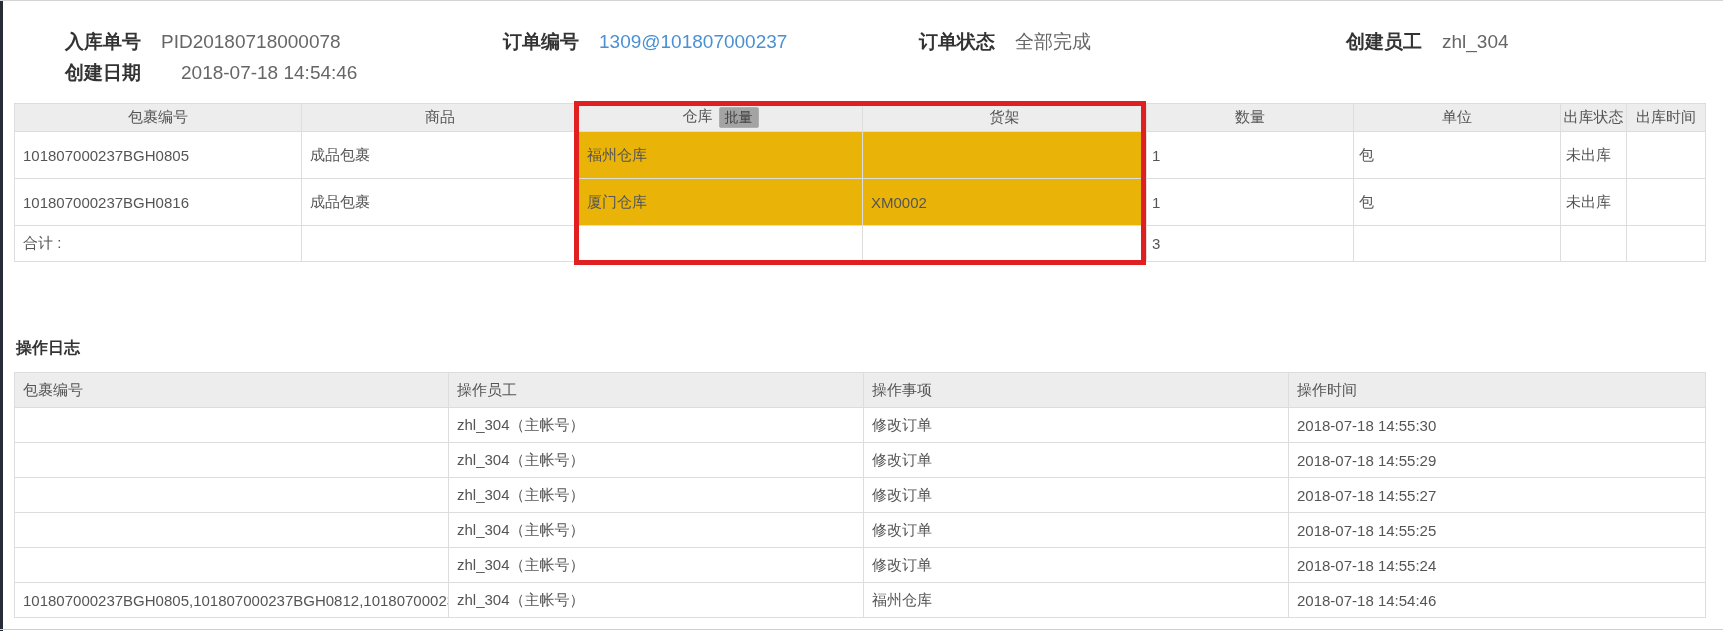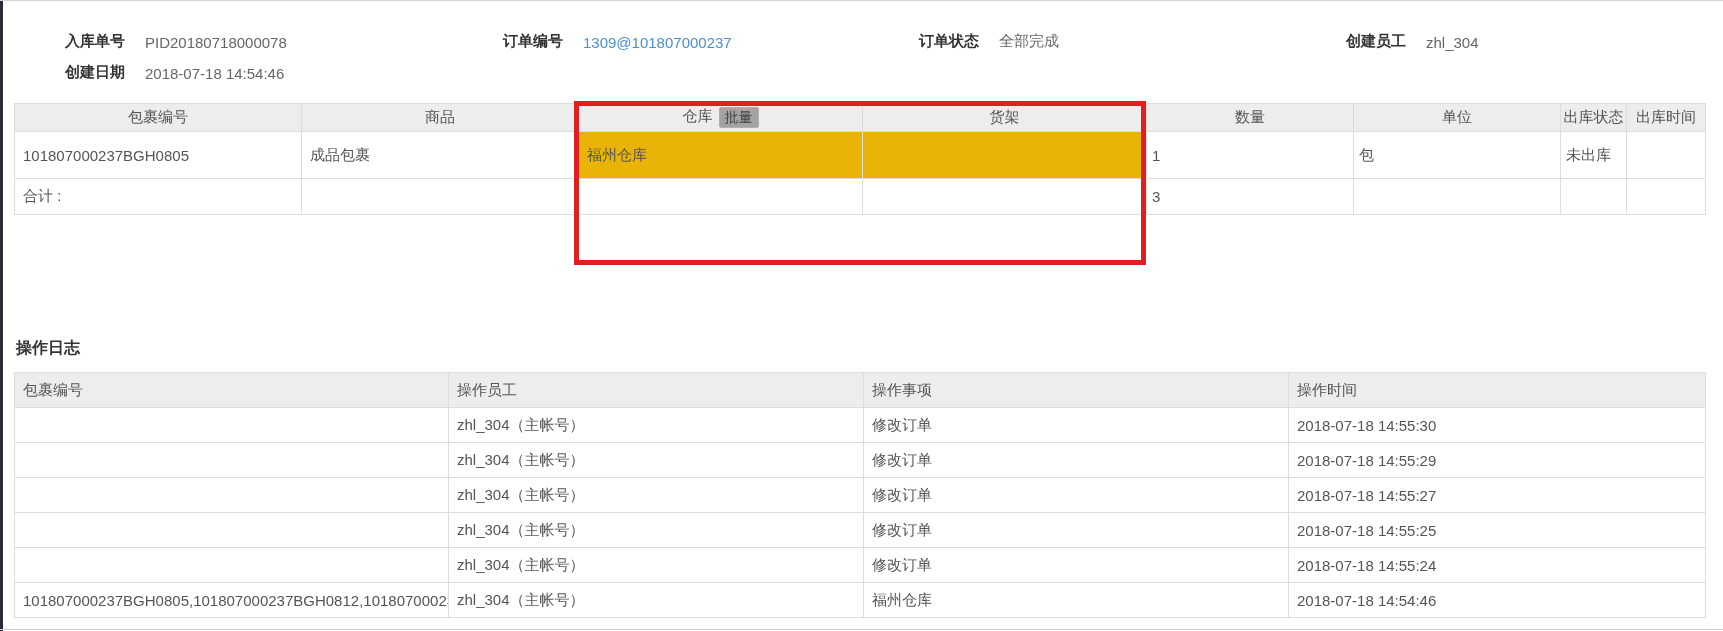--- a/index.html
+++ b/index.html
@@ -6,21 +6,21 @@
   .screen{
     position:relative;width:1723px;height:631px;background:#ffffff;overflow:hidden;
     font-family:"Liberation Sans","DejaVu Sans",sans-serif;color:#555;
   }
   
   .edge-left{position:absolute;left:0;top:0;width:3px;height:631px;background:#272c36;}
   .edge-top{position:absolute;left:0;top:0;width:1723px;height:1px;background:#d4d4d4;}
   .edge-bottom{position:absolute;left:0;top:629px;width:1723px;height:1px;background:#cfcfcf;}
 
   
-  .field{position:absolute;display:flex;align-items:flex-end;white-space:nowrap;font-size:15px;height:18px;}
+  .field{position:absolute;display:flex;align-items:center;white-space:nowrap;font-size:19px;height:18px;}
   .field .lbl{font-weight:bold;color:#333;margin-right:20px;}
   .field .val{color:#666;}
   .field .val.link{color:#4a90d2;cursor:pointer;text-decoration:none;}
 
   
   table{border-collapse:collapse;table-layout:fixed;font-size:15px;color:#555;}
   th,td{border:1px solid #ddd;overflow:hidden;white-space:nowrap;box-sizing:border-box;}
   thead th{background:#ededed;font-weight:normal;color:#555;}
 
   
@@ -71,21 +71,21 @@
     <a class="val link">1309@101807000237</a>
   </div>
   <div class="field" style="left:919px;top:33px;">
     <span class="lbl">订单状态</span>
     <span class="val">全部完成</span>
   </div>
   <div class="field" style="left:1346px;top:33px;">
     <span class="lbl">创建员工</span>
     <span class="val">zhl_304</span>
   </div>
-  <div class="field" style="left:65px;top:64px;">
+  <div class="field" style="left:65px;top:64px;gap:20px;">
     <span class="lbl">创建日期</span>
     <span class="val">2018-07-18 14:54:46</span>
   </div>
 
   <div class="pkg-wrap">
     <table class="pkg-table">
       <colgroup>
         <col style="width:287px">
           <col style="width:277px">
           <col style="width:284px">
@@ -113,20 +113,30 @@
           <tr>
             <td>101807000237BGH0805</td>
             <td>成品包裹</td>
             <td class="hl-green">福州仓库</td>
             <td class="hl-green"></td>
             <td>1</td>
             <td>包</td>
             <td>未出库</td>
             <td></td>
           </tr>
+          <tr>
+            <td>101807000237BGH0816</td>
+            <td>成品包裹</td>
+            <td class="hl-green">厦门仓库</td>
+            <td class="hl-green">XM0002</td>
+            <td>1</td>
+            <td>包</td>
+            <td>未出库</td>
+            <td></td>
+          </tr>
         </tbody>
       <tbody>
         <tr class="summary">
           <td>合计 :</td>
           <td></td>
           <td></td>
           <td></td>
           <td>3</td>
           <td></td>
           <td></td>

